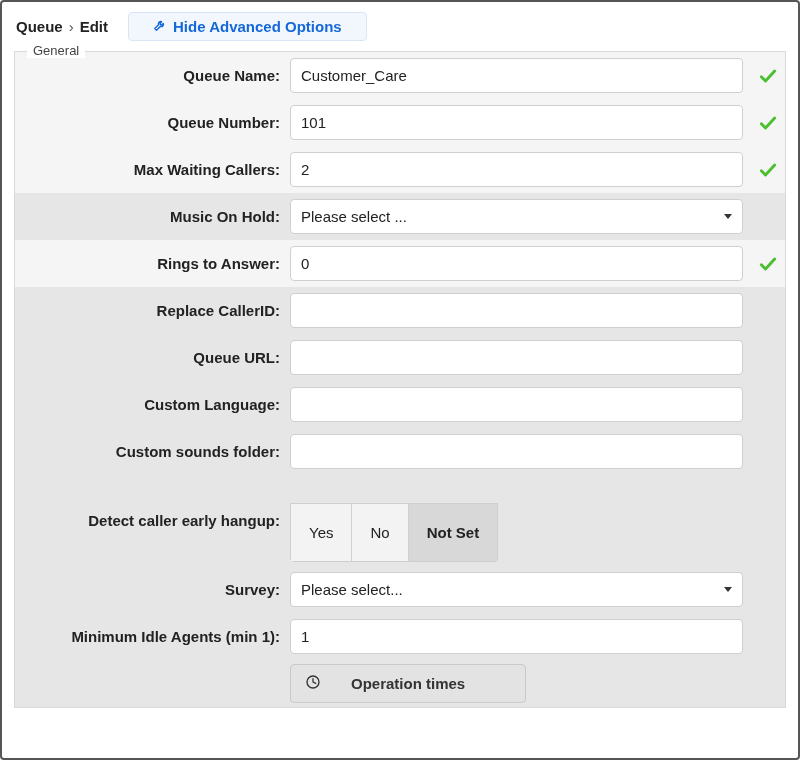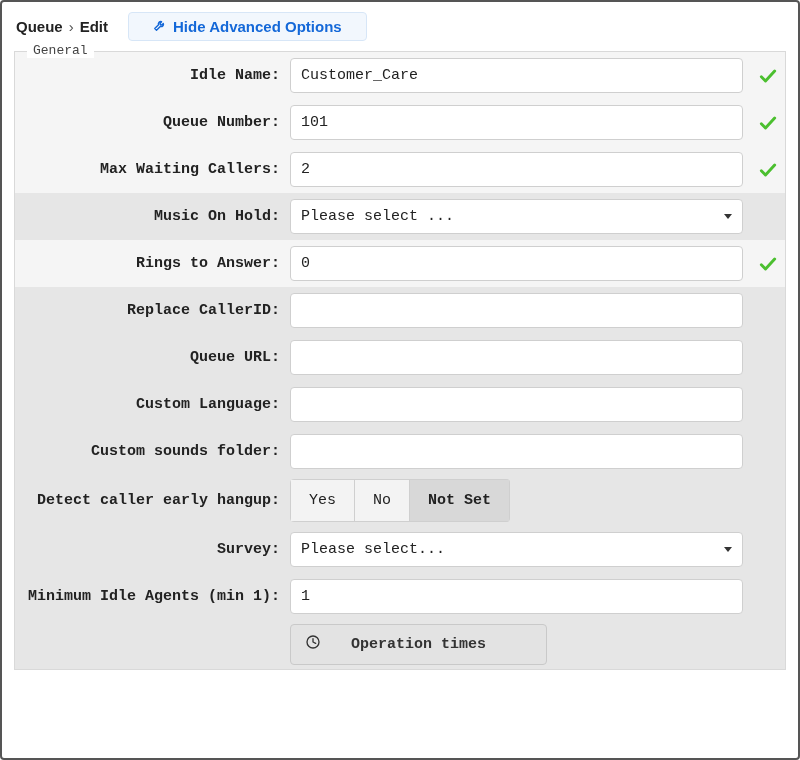--- a/index.html
+++ b/index.html
@@ -47,21 +47,20 @@
     cursor: pointer;
   }
   .hide-adv svg { width:14px; height:14px; }
 
   
   .panel {
     border: 1px solid #d9d9d9;
     border-radius: 0;
     padding: 0;
     background: #5eead4;
-    font-family: Liberation Mono, monospace;
   }
   .panel-legend {
     position: relative;
     top: -10px;
     left: 12px;
     background: #fff;
     padding: 0 6px;
     font-size: 13px;
     color: #444;
     display: inline-block;
@@ -127,26 +126,27 @@
     border-top: 5px solid #333;
   }
 
   
   .btn-group {
     display: inline-flex;
     border-radius: 4px;
     overflow: hidden;
   }
   .btn-group .seg {
-    padding: 12px 18px;
+    padding: 20px 18px;
     font-size: 15px;
     background: #f3f3f3;
     border: 1px solid #cfcfcf;
     cursor: pointer;
     user-select: none;
+    margin-top: 24px;
   }
   .btn-group .seg + .seg { border-left: none; }
   .btn-group .seg.sel {
     background: #d8d8d8;
     font-weight: 600;
   }
 
   
   .op-btn {
     display: inline-flex;
@@ -182,21 +182,21 @@
     <span>Hide Advanced Options</span>
   </div>
 </div>
 
 <div class="panel">
   <div class="legend-wrap">
     <span class="panel-legend">General</span>
   </div>
 
   <div class="row shade-a">
-    <div class="lbl">Idle Name:</div>
+    <div class="lbl">Queue Name:</div>
     <div class="ctrl">
       <input class="text" type="text" value="Customer_Care" style="">
     </div>
     <div class="valid">
       <svg viewBox="0 0 24 24" fill="none" stroke="#4bbf2f" stroke-width="3.5" stroke-linecap="round" stroke-linejoin="round">
           <polyline points="4 13 9 18 20 6"></polyline>
         </svg>
     </div>
   </div>
 

